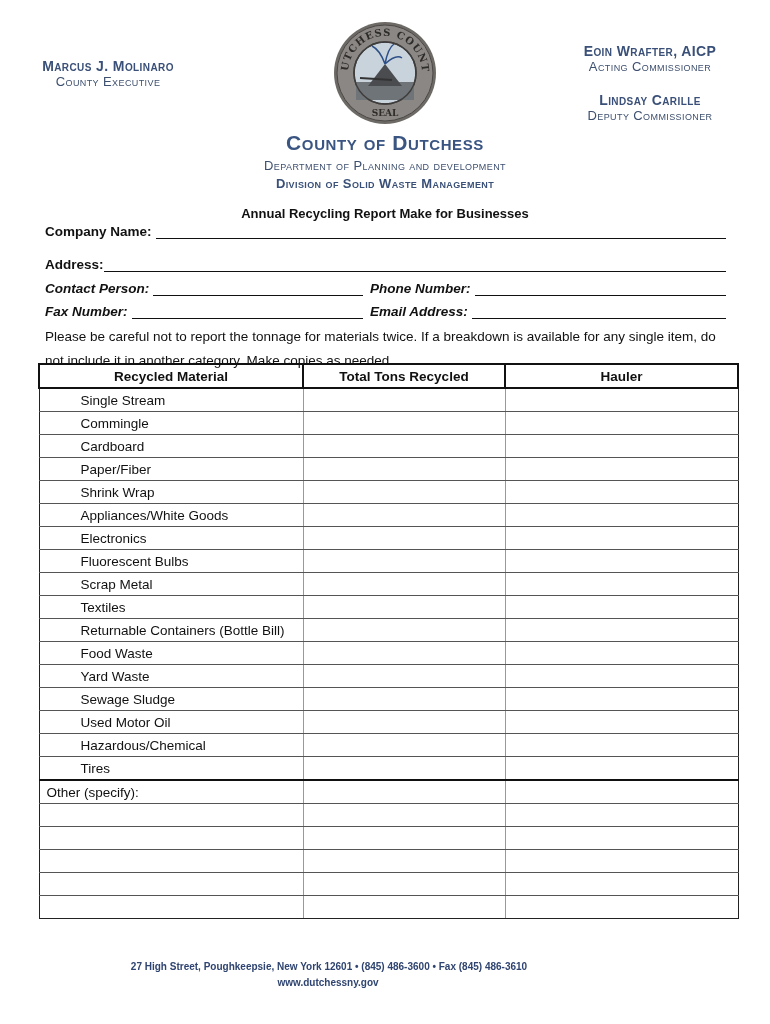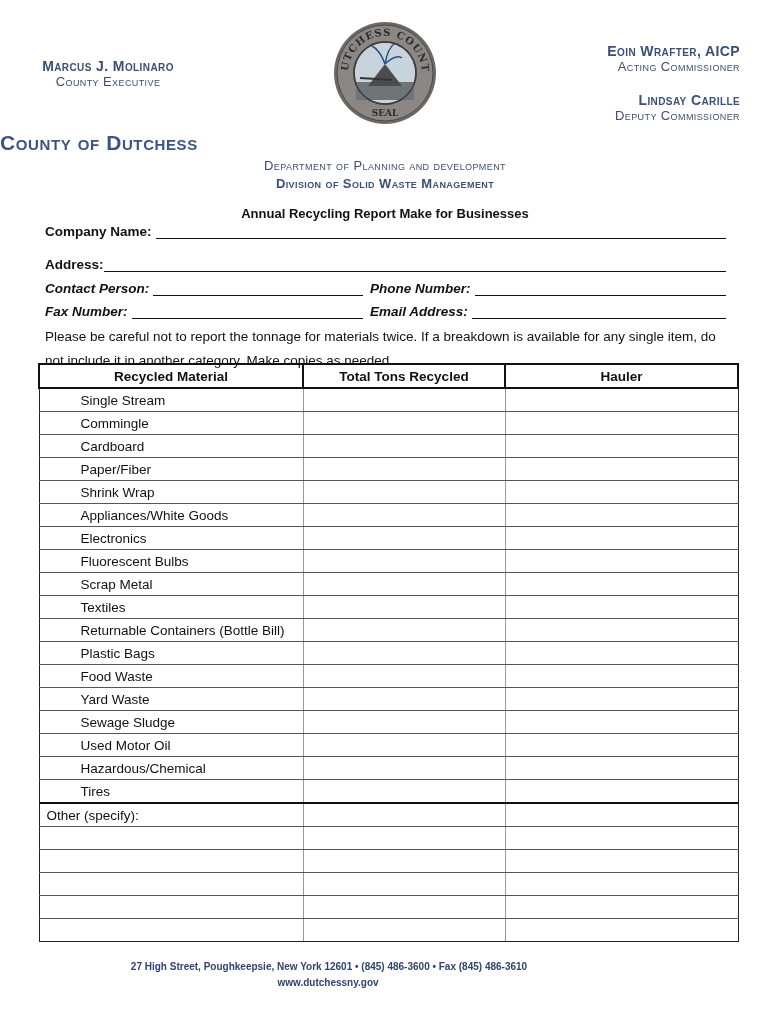--- a/index.html
+++ b/index.html
@@ -8,23 +8,23 @@
       font-family: "Liberation Sans", sans-serif; color: #111;
     }
     .abs { position: absolute; }
     .sc {
       font-family: "Liberation Sans", sans-serif;
       font-variant: small-caps; color: #3a5078; letter-spacing: 0.4px;
     }
     .name { font-weight: bold; font-size: 14px; }
     .title { font-size: 13px; color: #3d4f6e; }
     .left-block { left: 38px; top: 58px; width: 140px; text-align: center; }
-    .right-block { left: 560px; width: 180px; text-align: right; }
+    .right-block { left: 560px; width: 180px; text-align: center; }
     .seal { left: 332px; top: 20px; width: 106px; height: 106px; }
-    .county { left: 0; width: 770px; top: 131px; font-size: 21px; font-weight: bold; color: #3a5582; letter-spacing: 0.6px; }
+    .county { left: 0; width: 770px; top: 131px; text-align: center; font-size: 21px; font-weight: bold; color: #3a5582; letter-spacing: 0.6px; }
     .dept { left: 0; width: 770px; top: 158px; text-align: center; font-size: 13px; color: #3d4f6e; }
     .div { left: 0; width: 770px; top: 176px; text-align: center; font-size: 13px; font-weight: bold; color: #3a5078; }
     .form-title { left: 0; width: 770px; top: 206px; text-align: center; font-size: 13px; font-weight: bold; }
 
     .field-row { left: 45px; width: 681px; height: 18px; display: flex; align-items: flex-end; font-size: 13.5px; font-weight: bold; }
     .field-row .lbl { white-space: nowrap; margin-right: 4px; }
     .line { flex: 1; border-bottom: 1.3px solid #111; height: 14px; }
     .half { display: flex; align-items: flex-end; font-style: italic; }
 
     .note { left: 45px; width: 690px; top: 325px; font-size: 13.5px; line-height: 24px; color: #111; }
@@ -186,25 +186,20 @@
         <td class="c1">Textiles</td>
         <td class="c2"></td>
         <td class="c3"></td>
       </tr>
       <tr>
         <td class="c1">Returnable Containers (Bottle Bill)</td>
         <td class="c2"></td>
         <td class="c3"></td>
       </tr>
       <tr>
-        <td class="c1">Plastic Bags</td>
-        <td class="c2"></td>
-        <td class="c3"></td>
-      </tr>
-      <tr>
         <td class="c1">Food Waste</td>
         <td class="c2"></td>
         <td class="c3"></td>
       </tr>
       <tr>
         <td class="c1">Yard Waste</td>
         <td class="c2"></td>
         <td class="c3"></td>
       </tr>
       <tr>

